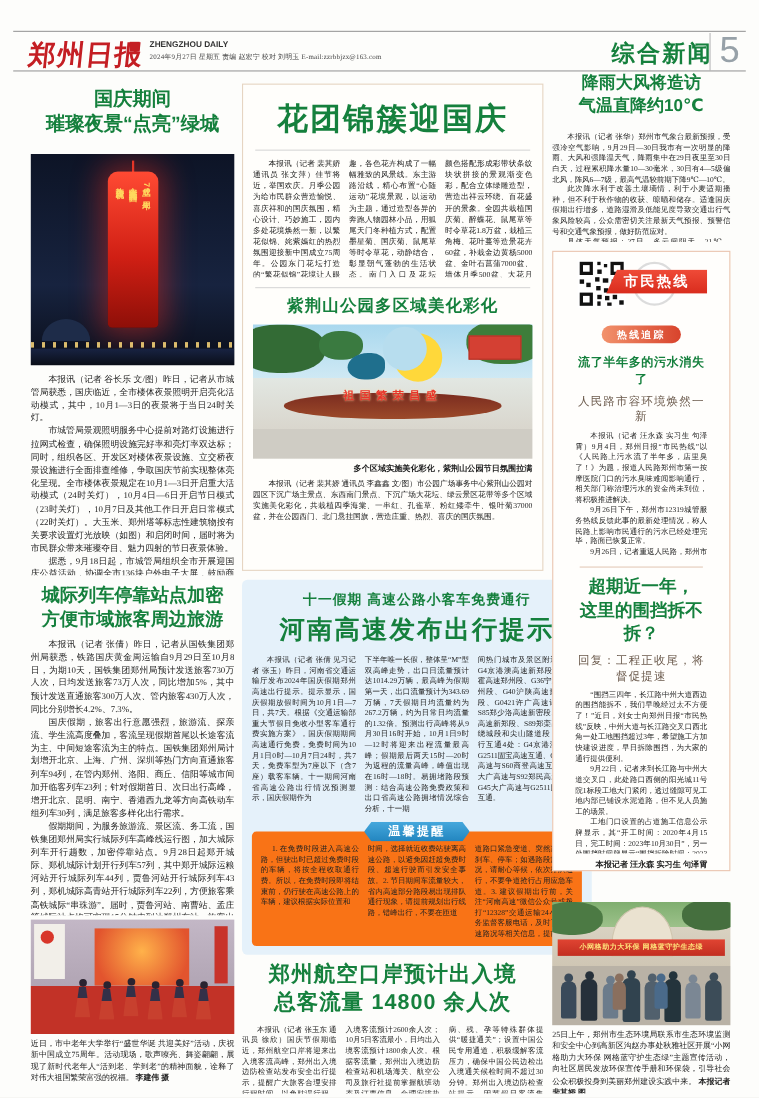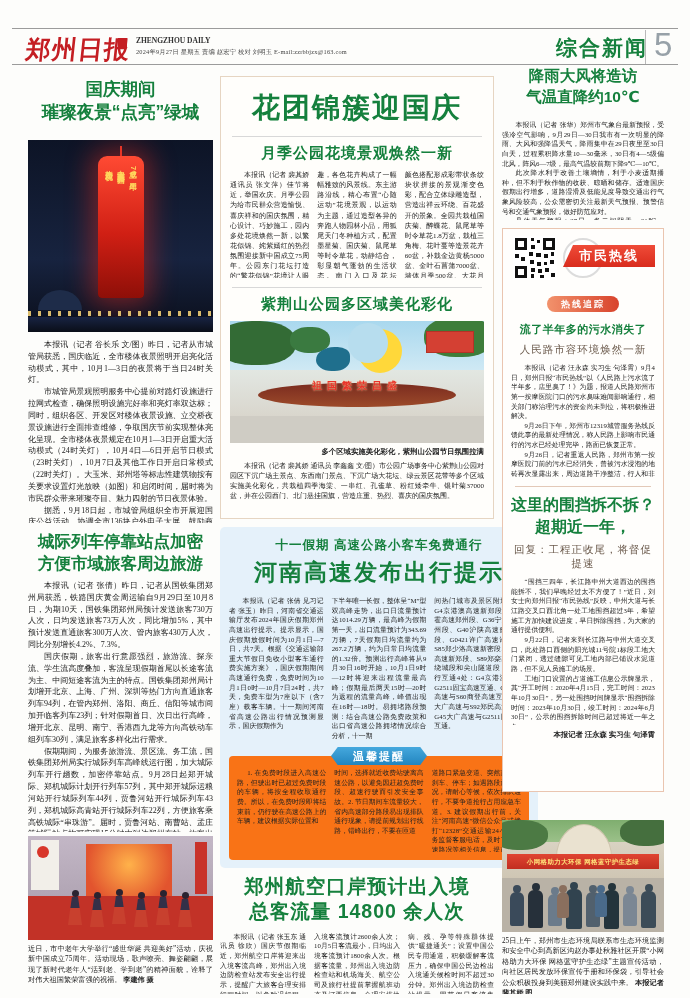--- a/index.html
+++ b/index.html
@@ -5,21 +5,21 @@
   html,body{margin:0;padding:0;background:#e9e9e7;}
   .page{position:relative;width:690px;height:998px;background:#fdfdfb;margin:0 auto;overflow:hidden;
         font-family:"Liberation Serif","DejaVu Serif",serif;color:#1c1c1c;}
   .hl{font-family:"Liberation Sans","DejaVu Sans",sans-serif;font-weight:bold;color:#15803d;}
   .rule{position:absolute;left:12px;right:12px;height:1px;background:#9b9b9b;}
   
   .logo{position:absolute;left:26px;top:33px;font-size:25px;font-weight:900;color:#c41e23;
         font-family:"Liberation Serif","DejaVu Serif",serif;transform:skewX(-6deg);letter-spacing:1px;}
   .seal{position:absolute;left:118px;top:38px;width:9px;height:9px;background:#c41e23;}
   .mast-info{position:absolute;left:136px;top:36px;}
-  .logo-en{font-family:Liberation Serif, serif;font-weight:bold;font-size:7.5px;color:#333;}
+  .logo-en{font-family:Liberation Sans, sans-serif;font-weight:bold;font-size:7.5px;color:#333;}
   .dateline{font-size:6.3px;color:#444;margin-top:3px;letter-spacing:.2px;}
   .section-name{position:absolute;left:556px;top:34px;font-size:21px;letter-spacing:2px;}
   .pgsep{position:absolute;left:645px;top:30px;width:1px;height:34px;background:#b9b9b9;}
   .page-num{position:absolute;left:654px;top:26px;font-size:33px;color:#97a1a8;
             font-family:"Liberation Sans","DejaVu Sans",sans-serif;}
   
   .body-txt p{margin:0;text-indent:2em;text-align:justify;}
   .t8{font-size:8px;line-height:1.48;color:#222;}
   .t7{font-size:7px;line-height:1.45;color:#222;}
   .t68{font-size:6.8px;line-height:1.42;color:#222;}
@@ -86,21 +86,21 @@
           background:linear-gradient(180deg,#45a8dd,#2285bf);
           clip-path:polygon(0 50%,7% 0,93% 0,100% 50%,93% 100%,7% 100%);
           font-family:"Liberation Sans","DejaVu Sans",sans-serif;}
   .airport{position:absolute;left:220px;top:874px;width:274px;height:122px;}
   .ap-title{text-align:center;font-size:19.5px;line-height:1.3;letter-spacing:1px;}
   .ap-cols{height:62px;margin-top:7px;}
   
   .w-title{position:absolute;left:502px;top:66px;width:162px;text-align:center;font-size:15.5px;line-height:1.35;}
   .w-body{position:absolute;left:502px;top:120px;width:162px;height:100px;}
   .hotline-box{position:absolute;left:502px;top:228px;width:162px;height:564px;border:1px solid #eac5b0;
-               box-sizing:border-box;padding:7px 8px;background:#fffefc;}
+               box-sizing:border-box;padding:7px 20px;background:#fffefc;}
   .hl-head{position:relative;height:52px;}
   .qr{position:absolute;left:2px;top:0;}
   .phone-badge{position:absolute;left:52px;top:2px;width:36px;height:36px;border-radius:50%;background:#fff;
                border:2px solid #dcdcdc;display:flex;align-items:center;justify-content:center;}
   .hl-banner{position:absolute;right:0;top:9px;width:92px;height:22px;background:linear-gradient(180deg,#ef4b38,#d92c1d);
              clip-path:polygon(10px 0,100% 0,100% 100%,0 100%);color:#fff;font-weight:bold;font-size:13px;
              letter-spacing:2px;text-align:center;line-height:22px;font-family:"Liberation Sans","DejaVu Sans",sans-serif;}
   .trace-tag{margin:8px auto 0;width:72px;height:16px;line-height:16px;text-align:center;color:#fff;
              font-size:9px;font-weight:bold;letter-spacing:2px;border-radius:8px;
              background:linear-gradient(90deg,#f2926c,#d8432c);font-family:"Liberation Sans","DejaVu Sans",sans-serif;}
@@ -191,21 +191,20 @@
   </div>
 
   <div class="l-cap cap clip">
     <span>近日，市中老年大学举行“盛世华诞 共迎美好”活动，庆祝新中国成立75周年。活动现场，歌声嘹亮、舞姿翩翩，展现了新时代老年人“活到老、学到老”的精神面貌，诠释了对伟大祖国繁荣富强的祝福。</span>
     <span class="credit">李建伟 摄</span>
   </div>
 
   <div class="festival-box">
     <div class="f-headline hl">花团锦簇迎国庆</div>
     <div class="f-hr"></div>
-    <div class="f-sub hl">月季公园花境景观焕然一新</div>
     <div class="cols f-cols body-txt t7 clip">
       <div>
           <p>本报讯（记者 裴其娇 通讯员 张文萍）佳节将近，举国欢庆。月季公园为给市民群众营造愉悦、喜庆祥和的国庆氛围，精心设计、巧妙施工，园内多处花境焕然一新，以繁花似锦、姹紫嫣红的热烈氛围迎接新中国成立75周年。公园东门花坛打造的“繁花似锦”花境让人眼前一亮，鲜艳的花朵与翠绿的枝叶相映成</p>
         </div>
       <div>
           <p style="text-indent:0">趣，各色花卉构成了一幅幅雅致的风景线。东主游路沿线，精心布置“心随运动”花境景观，以运动为主题，通过造型各异的奔跑人物园林小品，用狐尾天门冬种植方式，配置墨星菊、国庆菊、鼠尾草等时令草花，动静结合，彰显朝气蓬勃的生活状态。南门入口及花坛以“盛世华诞”为主题，采用红、粉、黄等不同</p>
         </div>
       <div>
           <p style="text-indent:0">颜色搭配形成彩带状条纹块状拼接的景观渐变色彩，配合立体绿雕造型，营造出祥云环绕、百花盛开的景象。全园共栽植国庆菊、醉蝶花、鼠尾草等时令草花1.8万盆，栽植三角梅、花叶蔓等造景花卉60盆，补栽金边黄杨5000盆、金叶石菖蒲7000盆、墙体月季500盆、大花月季300盆、玉龙草30平方米。</p>
         </div>
@@ -337,22 +336,22 @@
     <div class="hl-b1 body-txt t68 clip">
       <p>本报讯（记者 汪永森 实习生 句泽霄）9月4日，郑州日报“市民热线”以《人民路上污水流了半年多，店里臭了！》为题，报道人民路郑州市第一按摩医院门口的污水臭味难闻影响通行，相关部门称治理污水的资金尚未到位，将积极推进解决。</p>
       <p>9月26日下午，郑州市12319城管服务热线反馈此事的最新处理情况，称人民路上影响市民通行的污水已经处理完毕，路面已恢复正常。</p>
       <p>9月26日，记者重返人民路，郑州市第一按摩医院门前的污水已经消失，曾被污水浸泡的地砖再次显露出来，周边道路干净整洁，行人和非机动车通过这里不再绕行。</p>
 
     </div>
 
     <div class="hl-div"></div>
 
     <div class="hl-h2 hl">
+      <div>超期近一年，</div>
       <div>这里的围挡拆不拆？</div>
-      <div>超期近一年，</div>
     </div>
     <div class="hl-sub">回复：工程正收尾，将督促提速</div>
     <div class="hl-b2 body-txt t68 clip">
       <p>“围挡三四年，长江路中州大道西边的围挡能拆不，我们早晚经过太不方便了！”近日，刘女士向郑州日报“市民热线”反映，中州大道与长江路交叉口西北角一处工地围挡超过3年，希望施工方加快建设进度，早日拆除围挡，为大家的通行提供便利。</p>
       <p>9月22日，记者来到长江路与中州大道交叉口，此处路口西侧的阳光城11号院1标段工地大门紧闭，透过缝隙可见工地内部已铺设水泥道路，但不见人员施工的场景。</p>
       <p>工地门口设置的占道施工信息公示牌显示，其“开工时间：2020年4月15日，完工时间：2023年10月30日”，另一处围挡时间牌显示“围挡拆除时间：2023年10月30日，竣工时间：2024年6月30日”，公示的围挡拆除时间已超过将近一年之久。</p>
 
     </div>
     <div class="hl-sign">本报记者 汪永森 实习生 句泽霄</div>
   </div>

